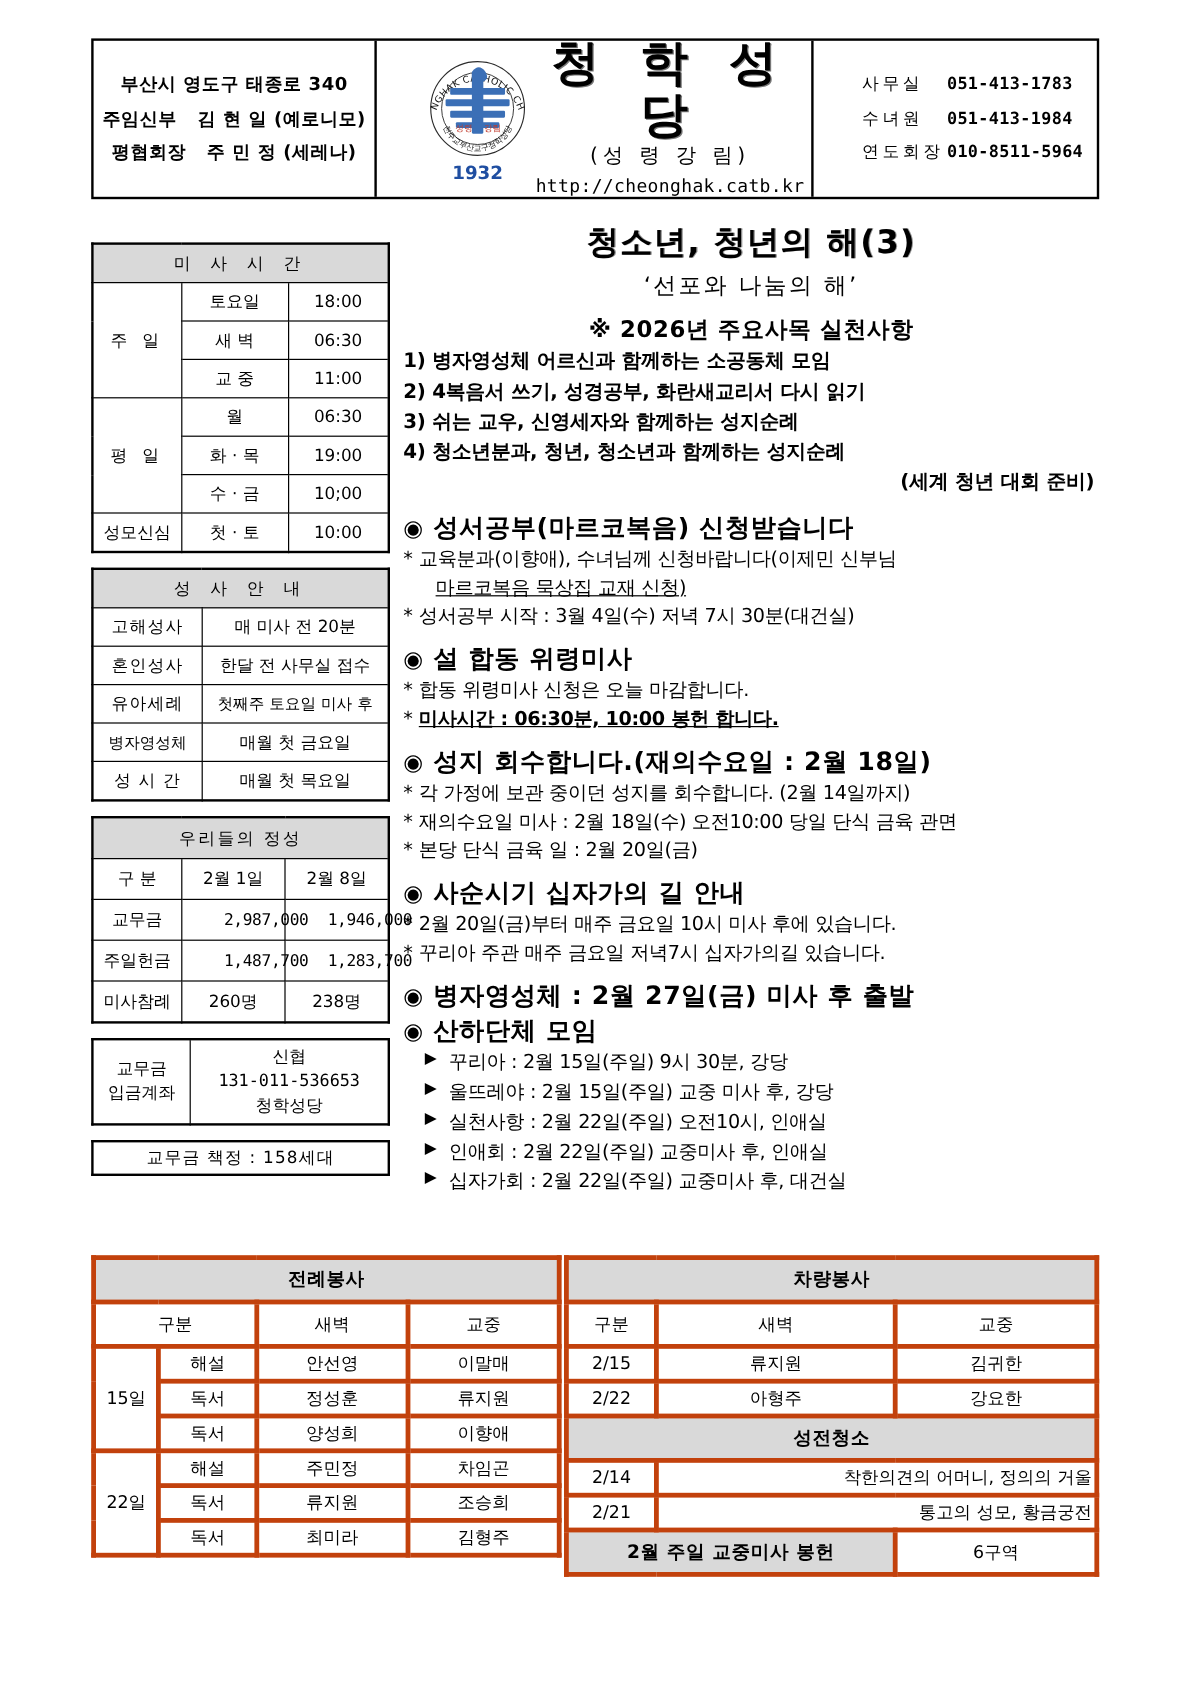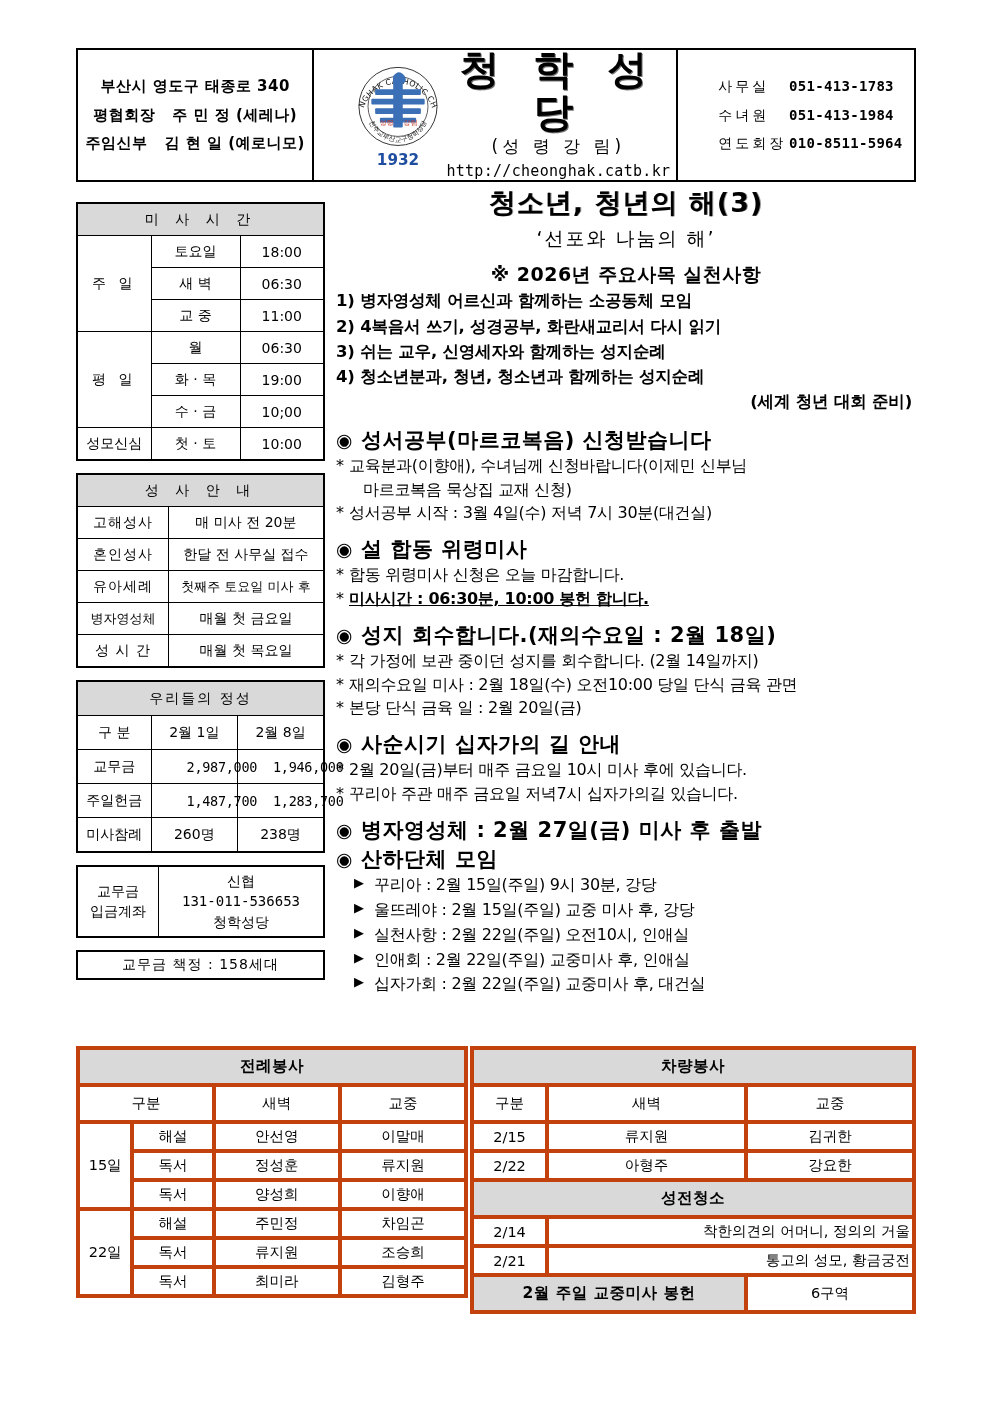--- a/index.html
+++ b/index.html
@@ -6,21 +6,21 @@
   body{
     width:992px;height:1403px;
     font-family:"DejaVu Sans","Liberation Sans",sans-serif;
     color:#000;
     -webkit-font-smoothing:none;
   }
   .page{position:relative;width:992px;height:1403px;box-sizing:border-box;}
 
   
   .header{
-    position:absolute;left:76px;top:48px;width:840px;height:134px;
+    position:absolute;left:76px;top:32px;width:840px;height:134px;
     border:2px solid #000;box-sizing:border-box;display:flex;gap:32px;
   }
   .hdr-left{
     width:246px;border-right:2px solid #000;box-sizing:border-box;
     display:flex;flex-direction:column;justify-content:center;align-items:center;
     padding:0 4px;
   }
   .hdr-left div{font-size:15px;font-weight:bold;line-height:1.9;letter-spacing:.5px;white-space:nowrap;}
   .hdr-mid{
     flex:1;display:flex;align-items:center;border-right:2px solid #000;box-sizing:border-box;
@@ -72,21 +72,21 @@
   .m-num{font-size:16.5px;line-height:1.53;font-weight:bold;letter-spacing:-.2px;}
   .m-right{font-size:16.5px;text-align:right;font-weight:bold;letter-spacing:-.2px;padding-right:4px;line-height:1.6;}
 
   .sect{margin-top:11px;}
   .sect-h{font-size:21px;font-weight:bold;letter-spacing:.5px;display:flex;align-items:baseline;line-height:1.3;}
   .bullet-o{flex:0 0 auto;margin-right:8px;font-size:19px;line-height:1;}
   .sect-li{font-size:16px;line-height:1.48;letter-spacing:-.3px;display:flex;}
   .sect-li .st{flex:0 0 13px;}
   .sect-li .tx{flex:1;}
   .u{text-decoration:underline;font-weight:bold;}
-  .indent{padding-left:27px;}
+  .indent{padding-left:27px;text-decoration:underline;}
   .tri-li{font-size:16px;line-height:1.55;letter-spacing:-.3px;display:flex;padding-left:18px;}
   .tri-li .tri{flex:0 0 20px;font-size:13px;}
 
   
   .bot-left{position:absolute;left:76px;top:1046px;width:392px;}
   .bot-right{position:absolute;left:470px;top:1046px;width:446px;}
   table.bt{width:100%;border-collapse:collapse;table-layout:fixed;border:2px solid #000;}
   table.bt td{border:4px solid #c2410c;text-align:center;vertical-align:middle;font-size:14.5px;padding:3px 2px;}
   table.bt td.hd{background:#d9d9d9;font-weight:bold;font-size:15.5px;padding:6px 0;letter-spacing:.5px;}
   table.bt td.sub{font-size:14.5px;padding:7px 0;}
@@ -98,28 +98,28 @@
 </head>
 <body>
 
 <div class="page">
 
   <div class="header">
 
     <div class="hdr-left">
       <div>부산시 영도구 태종로 340</div>
       <div>
+        <span>주임신부</span>
+        &nbsp;
+        <span>김 현 일 (예로니모)</span>
+      </div>
+      <div>
         <span>평협회장</span>
         &nbsp;
         <span>주 민 정 (세레나)</span>
-      </div>
-      <div>
-        <span>주임신부</span>
-        &nbsp;
-        <span>김 현 일 (예로니모)</span>
       </div>
     </div>
 
     <div class="hdr-mid">
       <div class="logo-wrap">
         <svg viewBox="0 0 100 126" width="96" height="120">
           <defs>
             <path id="arcTop" d="M 14,56 A 38,38 0 0 1 86,56"></path>
             <path id="arcBot" d="M 20,70 A 32,32 0 0 0 80,70"></path>
           </defs>

